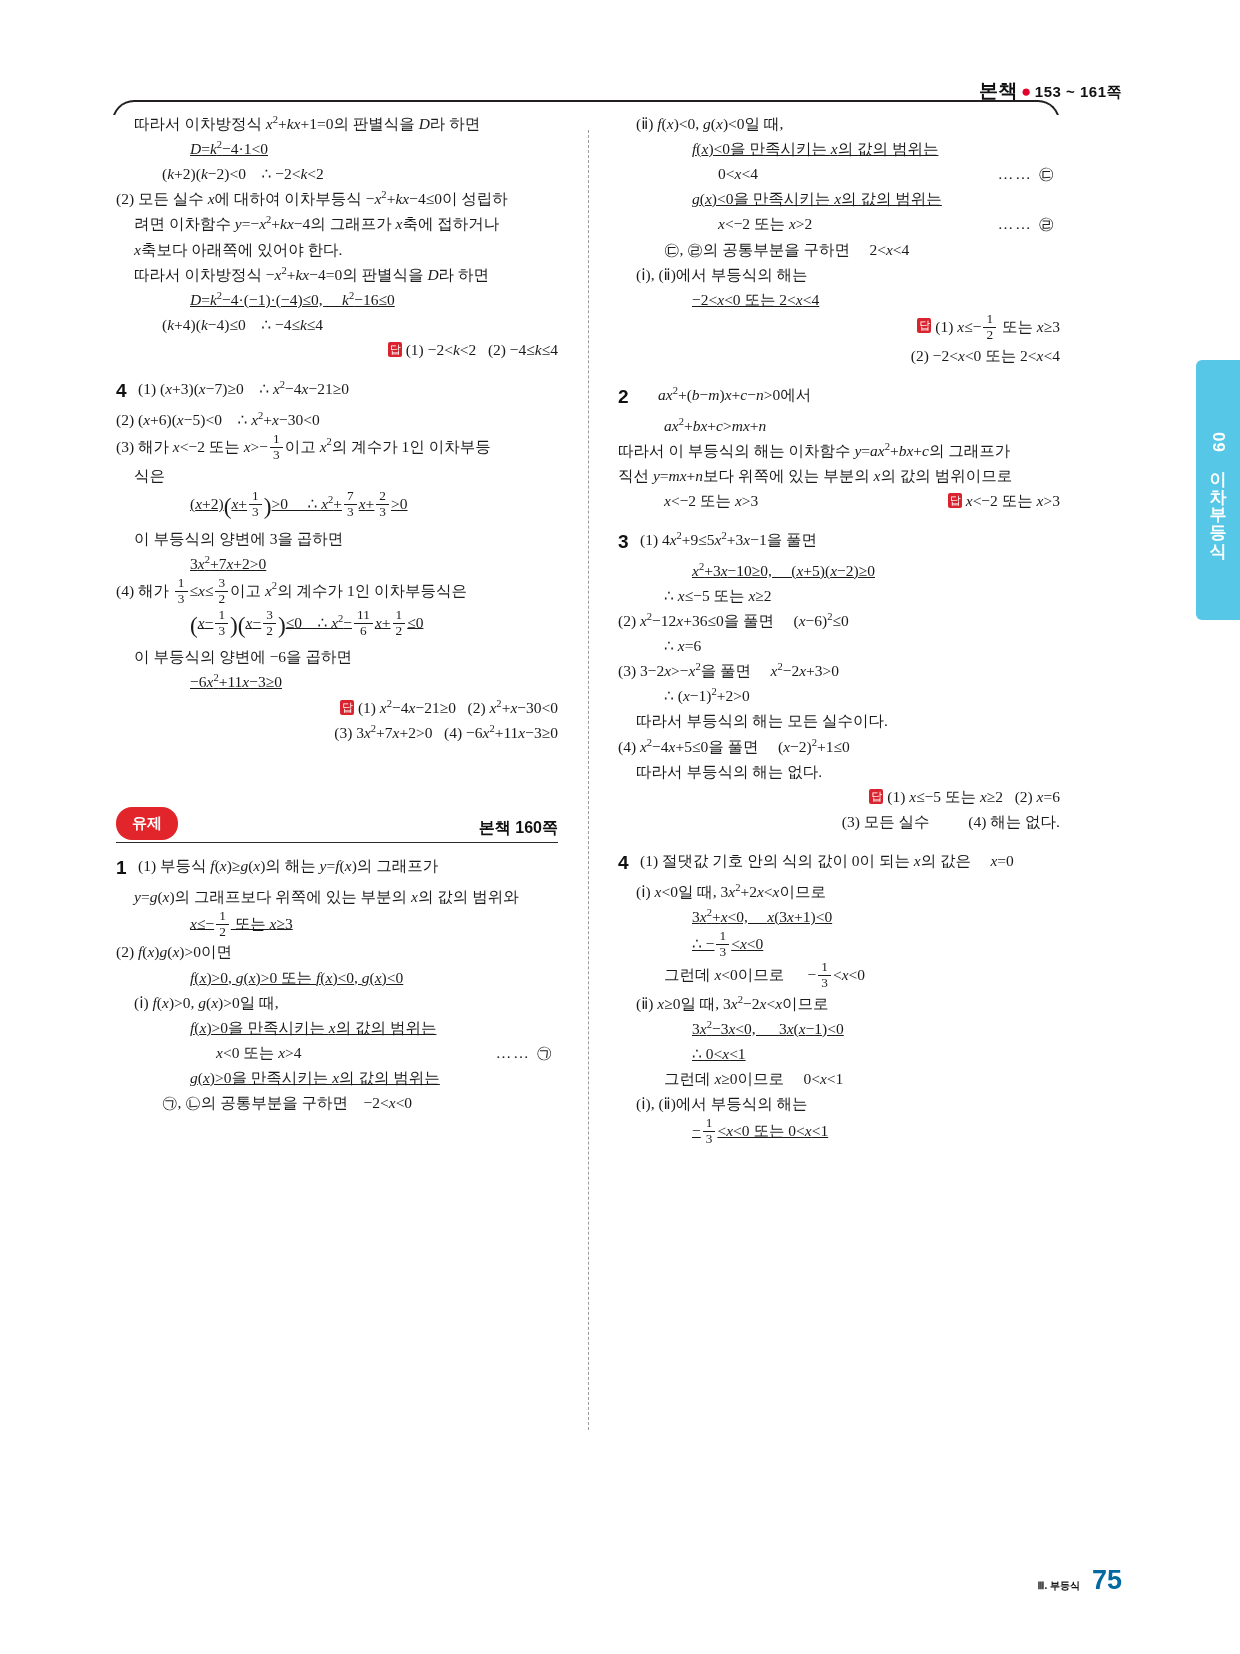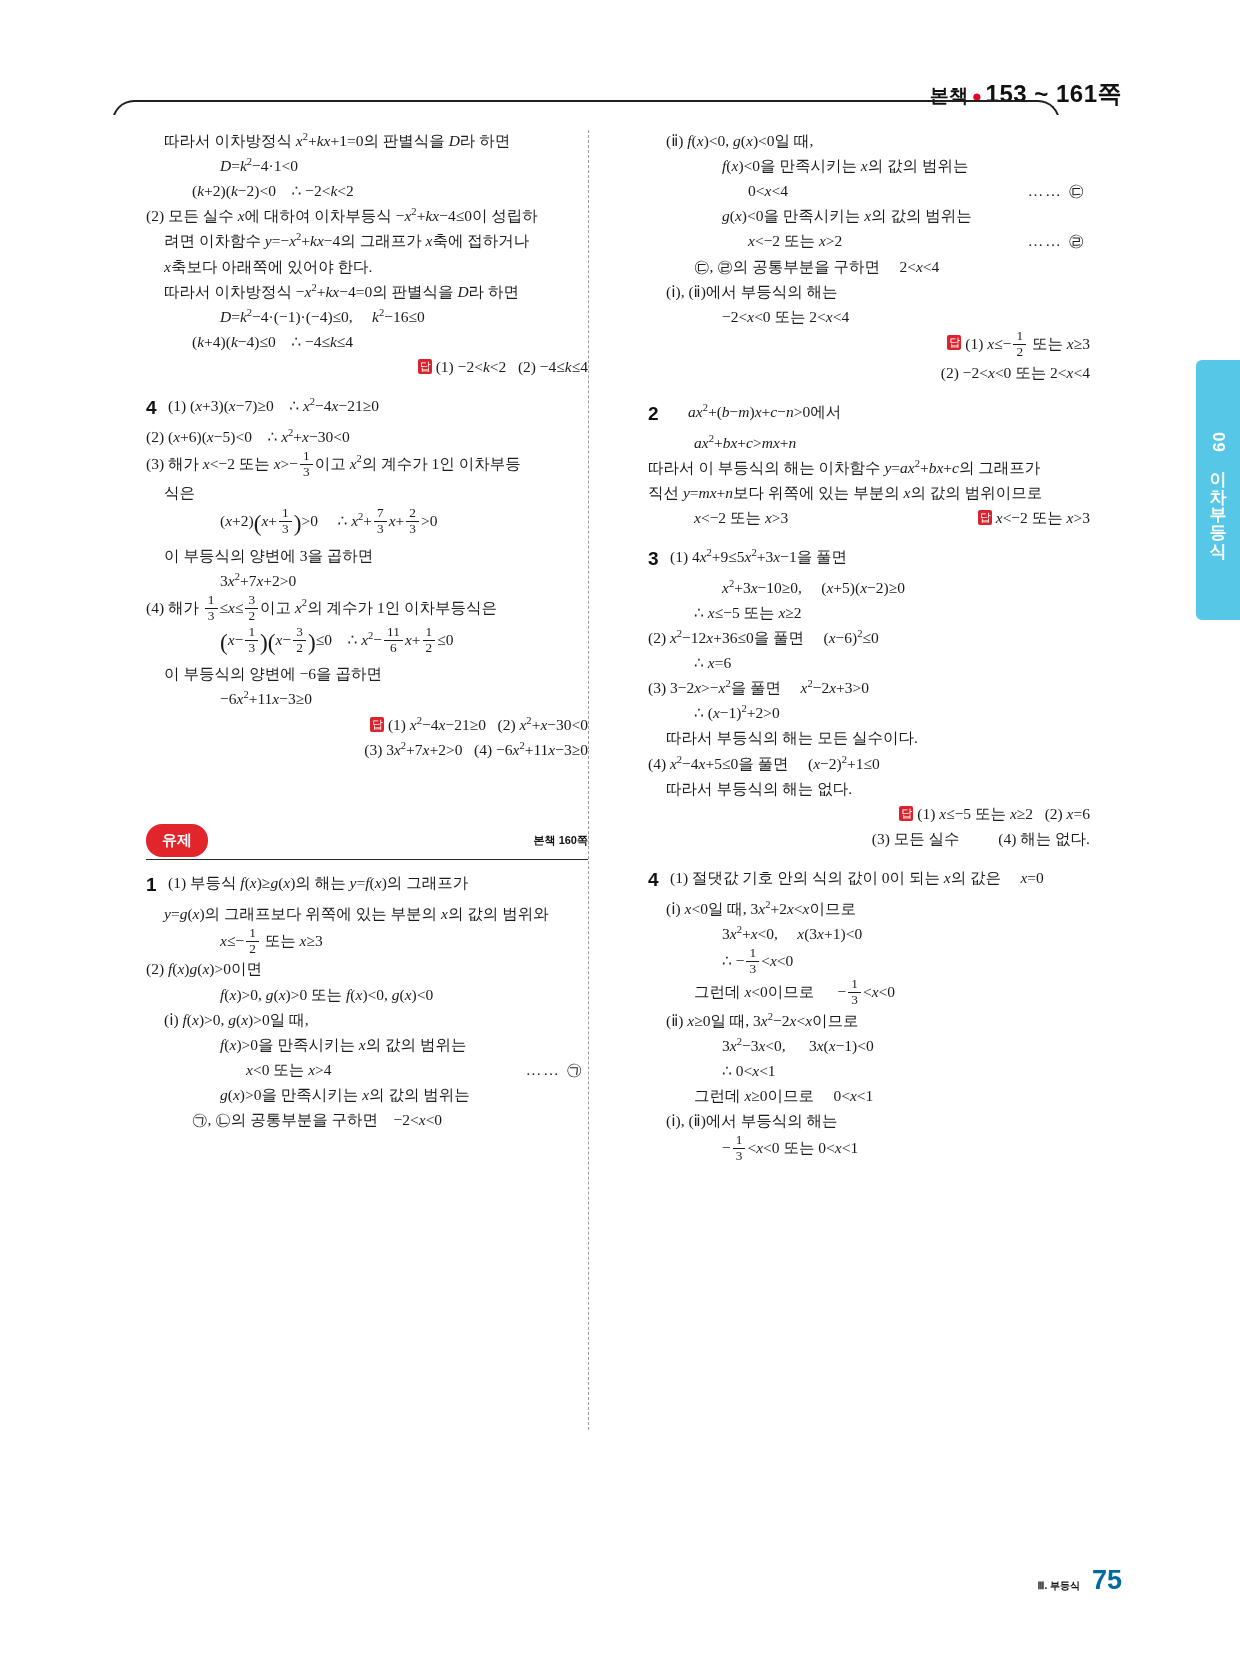--- a/index.html
+++ b/index.html
@@ -30,21 +30,21 @@
     font-weight: bold;
     letter-spacing: 0.5px;
     color: #111;
   }
   .header-ref .dot {
     color: #e3002b;
     font-size: 17px;
     padding: 0 3px;
   }
   .header-ref .big {
-    font-size: 24px;
+    font-size: 15px;
   }
 
   
   .top-rule {
     position: absolute;
     top: 100px;
     left: 112px;
     width: 948px;
     height: 22px;
     border-top: 2.5px solid #231f20;
@@ -76,43 +76,42 @@
     font-family: "Liberation Sans", sans-serif;
     font-size: 17px;
     font-weight: bold;
     color: #ffffff;
     letter-spacing: 1px;
   }
 
   
   .col {
     position: absolute;
-    top: 128px;
+    top: 111px;
     width: 442px;
     font-size: 15.5px;
     line-height: 1.62;
-    margin-left: 30px;
   }
   .col-left  { left: 116px; }
   .col-right { left: 618px; }
 
   .divider {
     position: absolute;
     top: 130px;
     left: 588px;
     width: 0;
     height: 1300px;
     border-left: 1.5px dashed #9b9b9b;
   }
 
   
   .line { white-space: nowrap; }
   .i1 { padding-left: 18px; }
   .i2 { padding-left: 46px; }
-  .i3 { padding-left: 74px; }
+  .i3 { padding-left: 74px; text-decoration: underline; }
   .i4 { padding-left: 100px; }
   .gap-s { height: 6px; }
   .gap-m { height: 14px; }
   .gap-l { height: 26px; }
 
   .qnum {
     font-family: "Liberation Sans", sans-serif;
     font-weight: bold;
     font-size: 19px;
     color: #111;
@@ -159,21 +158,21 @@
     font-weight: bold;
     padding: 4px 16px 5px 16px;
     border-radius: 16px;
     text-align: right;
   }
   .banner-ref {
     position: absolute;
     right: 0;
     top: 8px;
     font-family: "Liberation Sans", sans-serif;
-    font-size: 11px;
+    font-size: 16px;
     font-weight: bold;
     color: #111;
   }
   .banner-line {
     position: absolute;
     left: 0;
     right: 0;
     bottom: -2px;
     border-bottom: 1.5px solid #2a2a2a;
   }

